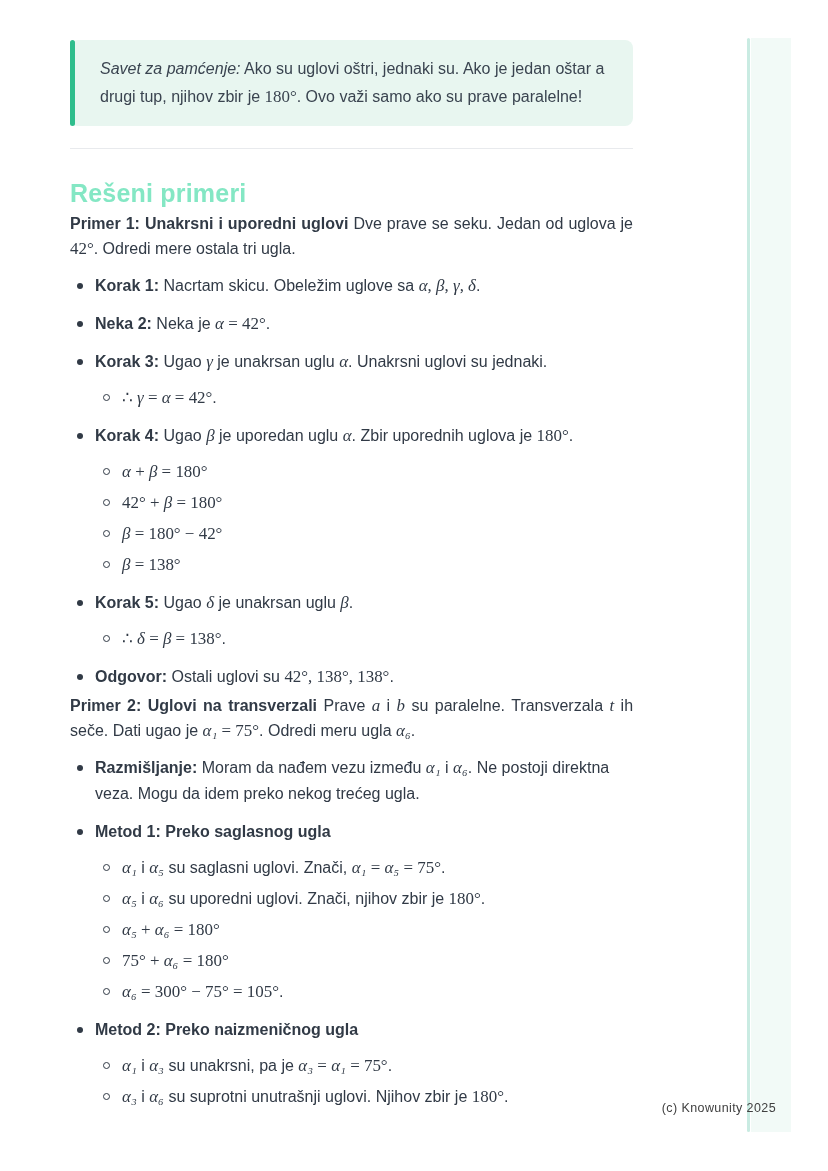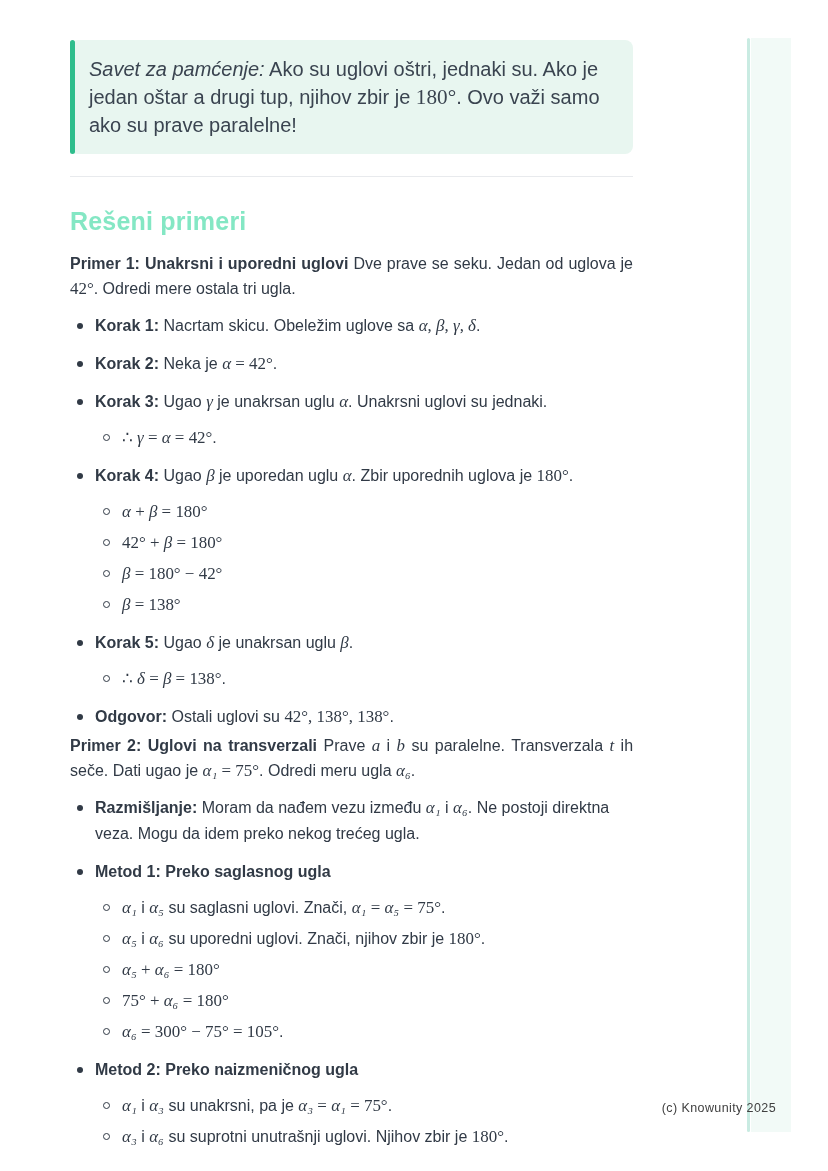--- a/index.html
+++ b/index.html
@@ -9,35 +9,35 @@
     font-family:"Liberation Sans","DejaVu Sans",sans-serif;
     color:#313a46;
     -webkit-font-smoothing:antialiased;
   }
   .page{position:absolute;inset:0;}
   .content-col{position:absolute;left:70px;top:40px;width:563px;}
 
   
   .callout{
     position:relative;background:#e8f6f0;border-radius:8px;
-    padding:15px 26px 15px 19px;line-height:28px;font-size:20px;color:#3a4450;
+    padding:15px 26px 15px 30px;line-height:28px;font-size:16px;color:#3a4450;
   }
   .callout-bar{
     position:absolute;left:0;top:0;bottom:0;width:5px;
     background:#2ebd8c;border-radius:4px;
   }
   .pt-italic{font-style:italic;}
   .pt-bold{font-weight:700;text-align:right;}
   .pt-math{font-family:"Liberation Serif","DejaVu Serif",serif;font-size:1.06em;}
   .pt-math .mi{font-style:italic;}
 
   .divider{border:none;border-top:1.5px solid #e8eaed;margin:22px 0 0 0;}
 
   .heading{
-    margin:30px 0 12px 0;font-size:25px;font-weight:700;color:#84e7c4;letter-spacing:.2px;
+    margin:30px 0 0 0;font-size:25px;font-weight:700;color:#84e7c4;letter-spacing:.2px;
   }
 
   
   .doc{display:flex;flex-direction:column;align-items:stretch;font-size:16px;}
   .blk{position:relative;}
   .paragraph{margin-top:3px;line-height:25px;text-align:justify;}
   .li1{margin-top:12px;line-height:26px;padding-left:25px;}
   .li1::before{
     content:"";position:absolute;left:7px;top:10px;width:6px;height:6px;
     border-radius:50%;background:#313a46;
@@ -76,21 +76,21 @@
       <span><span class="pt-italic">Savet za pamćenje:</span><span class="pt-normal"> Ako su uglovi oštri, jednaki su. Ako je jedan oštar a drugi tup, njihov zbir je </span><span class="pt-math"><span>180°</span></span><span class="pt-normal">. Ovo važi samo ako su prave paralelne!</span></span>
     </div>
 
     <hr class="divider">
 
     <h2 class="heading">Rešeni primeri</h2>
 
     <div class="doc">
         <div class="blk paragraph"><span class="pt-bold">Primer 1: Unakrsni i uporedni uglovi</span><span class="pt-normal"> Dve prave se seku. Jedan od uglova je </span><span class="pt-math"><span>42°</span></span><span class="pt-normal">. Odredi mere ostala tri ugla.</span></div>
         <div class="blk li1"><span class="pt-bold">Korak 1:</span><span class="pt-normal"> Nacrtam skicu. Obeležim uglove sa </span><span class="pt-math"><span class="mi">α</span><span>, </span><span class="mi">β</span><span>, </span><span class="mi">γ</span><span>, </span><span class="mi">δ</span></span><span class="pt-normal">.</span></div>
-        <div class="blk li1"><span class="pt-bold">Korak 2:</span><span class="pt-normal"> Neka je </span><span class="pt-math"><span class="mi">α</span><span> = 42°</span></span><span class="pt-normal">.</span></div>
+        <div class="blk li1"><span class="pt-bold">Neka 2:</span><span class="pt-normal"> Neka je </span><span class="pt-math"><span class="mi">α</span><span> = 42°</span></span><span class="pt-normal">.</span></div>
         <div class="blk li1"><span class="pt-bold">Korak 3:</span><span class="pt-normal"> Ugao </span><span class="pt-math"><span class="mi">γ</span></span><span class="pt-normal"> je unakrsan uglu </span><span class="pt-math"><span class="mi">α</span></span><span class="pt-normal">. Unakrsni uglovi su jednaki.</span></div>
         <div class="blk li2"><span class="pt-math"><span>∴ </span><span class="mi">γ</span><span> = </span><span class="mi">α</span><span> = 42°</span></span><span class="pt-normal">.</span></div>
         <div class="blk li1"><span class="pt-bold">Korak 4:</span><span class="pt-normal"> Ugao </span><span class="pt-math"><span class="mi">β</span></span><span class="pt-normal"> je uporedan uglu </span><span class="pt-math"><span class="mi">α</span></span><span class="pt-normal">. Zbir uporednih uglova je </span><span class="pt-math"><span>180°</span></span><span class="pt-normal">.</span></div>
         <div class="blk li2"><span class="pt-math"><span class="mi">α</span><span> + </span><span class="mi">β</span><span> = 180°</span></span></div>
         <div class="blk li2"><span class="pt-math"><span>42° + </span><span class="mi">β</span><span> = 180°</span></span></div>
         <div class="blk li2"><span class="pt-math"><span class="mi">β</span><span> = 180° − 42°</span></span></div>
         <div class="blk li2"><span class="pt-math"><span class="mi">β</span><span> = 138°</span></span></div>
         <div class="blk li1"><span class="pt-bold">Korak 5:</span><span class="pt-normal"> Ugao </span><span class="pt-math"><span class="mi">δ</span></span><span class="pt-normal"> je unakrsan uglu </span><span class="pt-math"><span class="mi">β</span></span><span class="pt-normal">.</span></div>
         <div class="blk li2"><span class="pt-math"><span>∴ </span><span class="mi">δ</span><span> = </span><span class="mi">β</span><span> = 138°</span></span><span class="pt-normal">.</span></div>
         <div class="blk li1"><span class="pt-bold">Odgovor:</span><span class="pt-normal"> Ostali uglovi su </span><span class="pt-math"><span>42°, 138°, 138°</span></span><span class="pt-normal">.</span></div>

